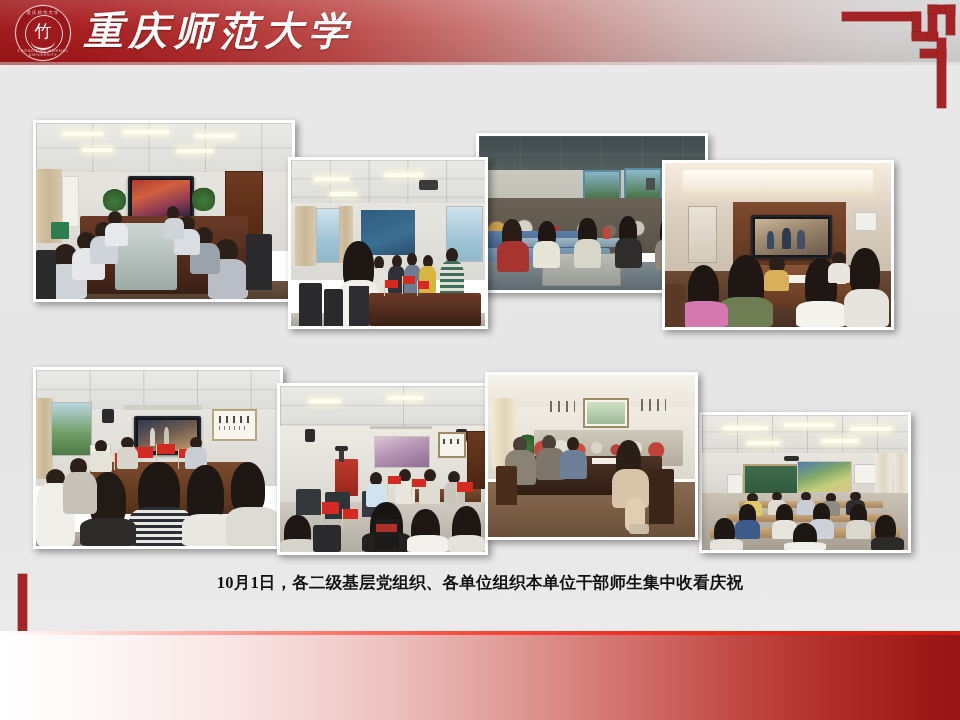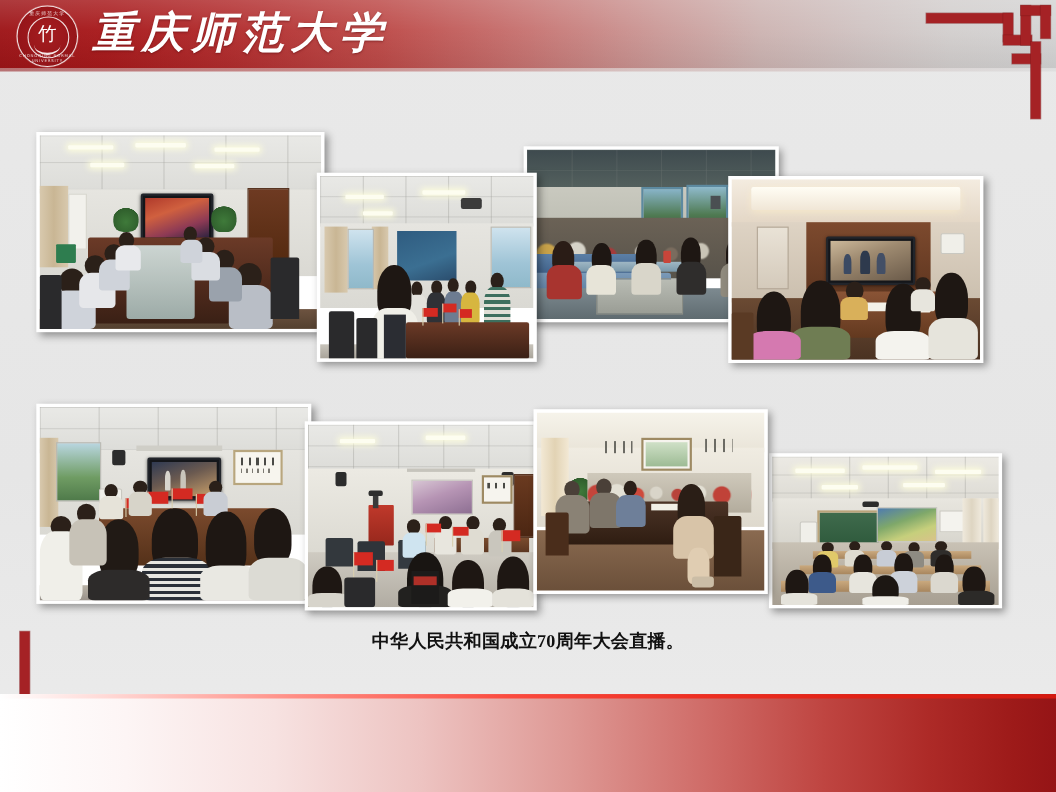--- a/index.html
+++ b/index.html
@@ -661,19 +661,19 @@
       <div class="hair-long" style="left:44%; top:80%; width:12%; height:20%; background:#1c1713;"></div>
       <div class="body" style="left:40%; top:94%; width:20%; height:6%;  background:#efeee8;"></div>
       <div class="hair-long" style="left:6%;  top:76%; width:10%; height:20%;"></div>
       <div class="body" style="left:4%;  top:92%; width:16%; height:8%;  background:#e5e3db;"></div>
       <div class="hair-long" style="left:84%; top:74%; width:10%; height:20%;"></div>
       <div class="body" style="left:82%; top:90%; width:16%; height:10%; background:#2c2a28;"></div>
     </div>
   </div>
 
   <div class="caption">
-    <span class="l2">中华人民共和国成立70周年大会直播。</span>
+    <span class="l1">10月1日，各二级基层党组织、各单位组织本单位干部师生集中收看庆祝</span>
   </div>
 
   <div class="footer"></div>
   <div class="footer-topline"></div>
 
 </div>
 
 </body></html>

